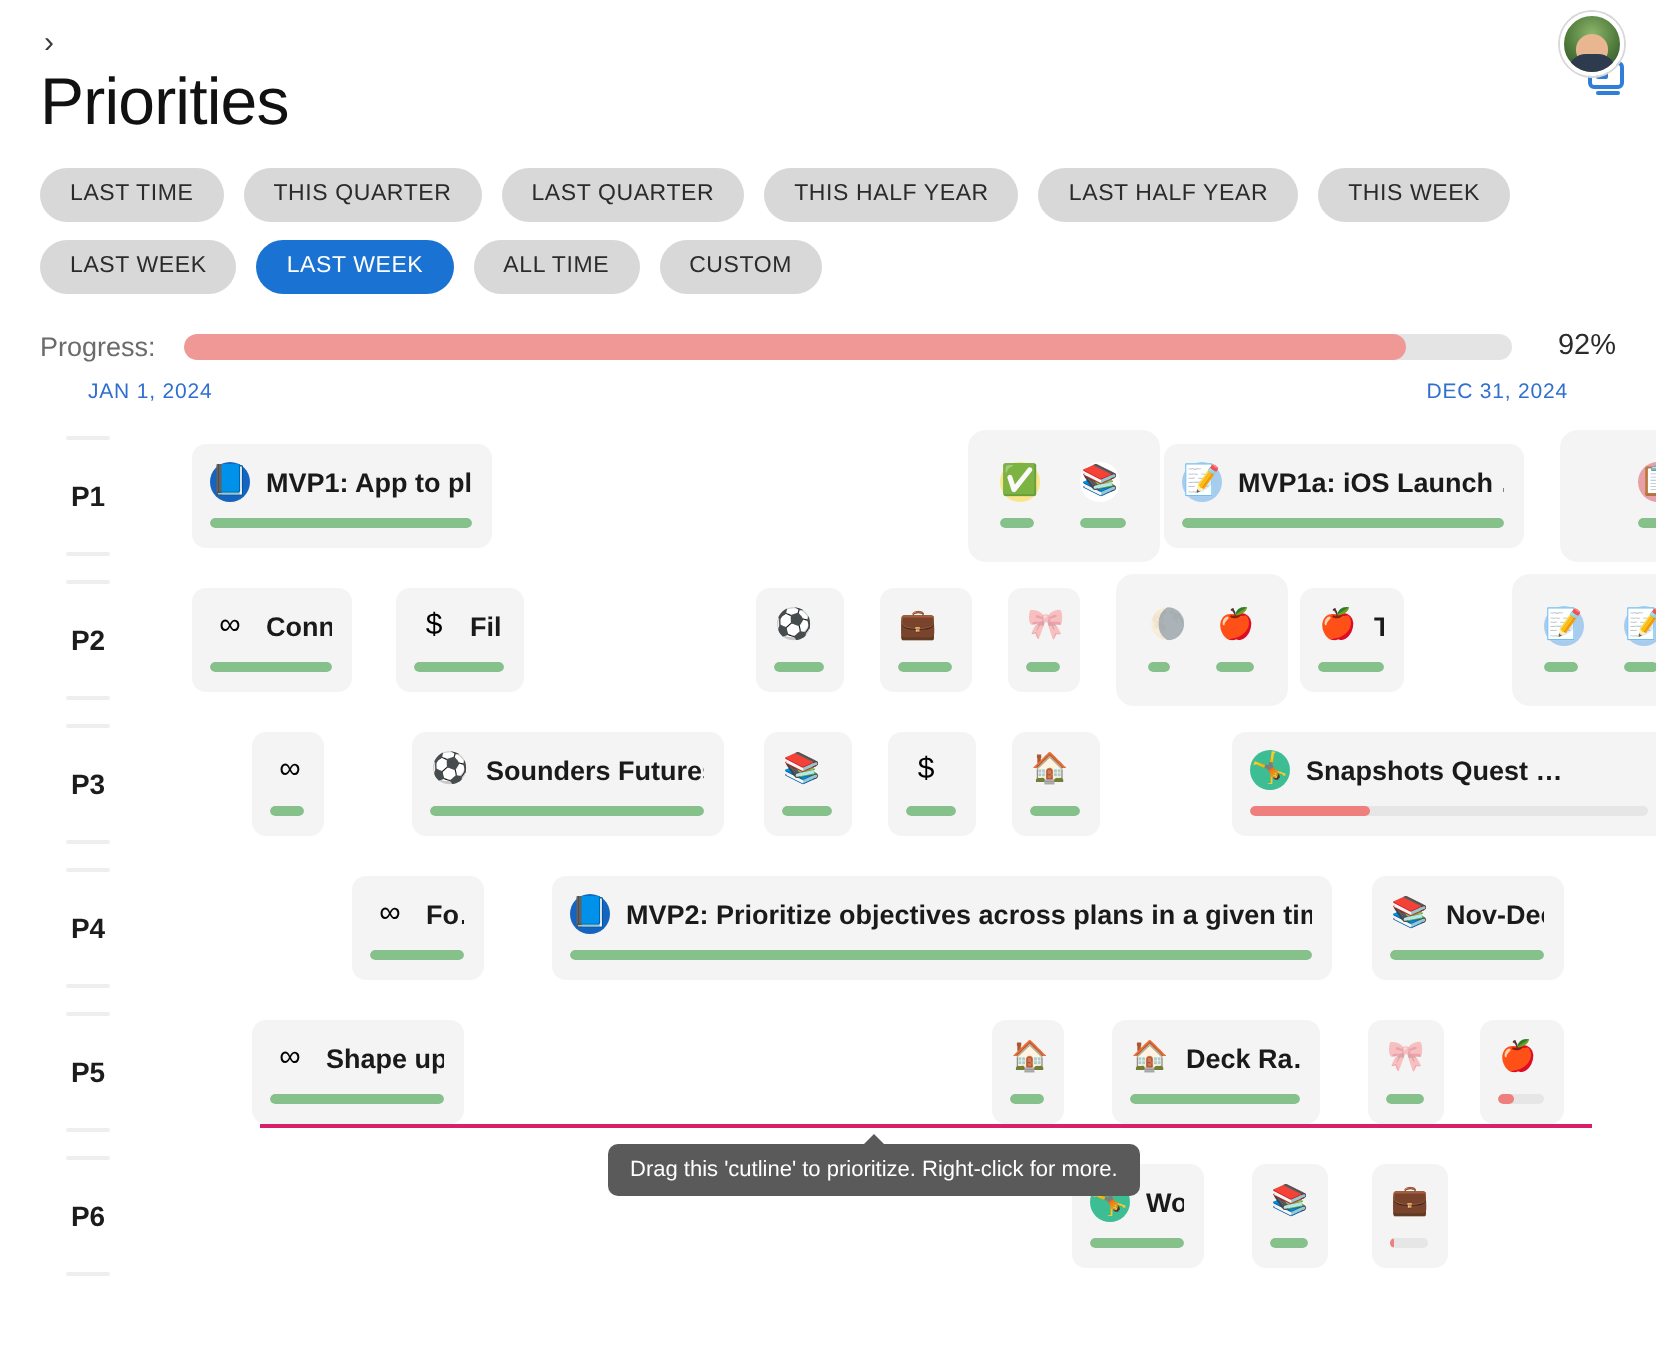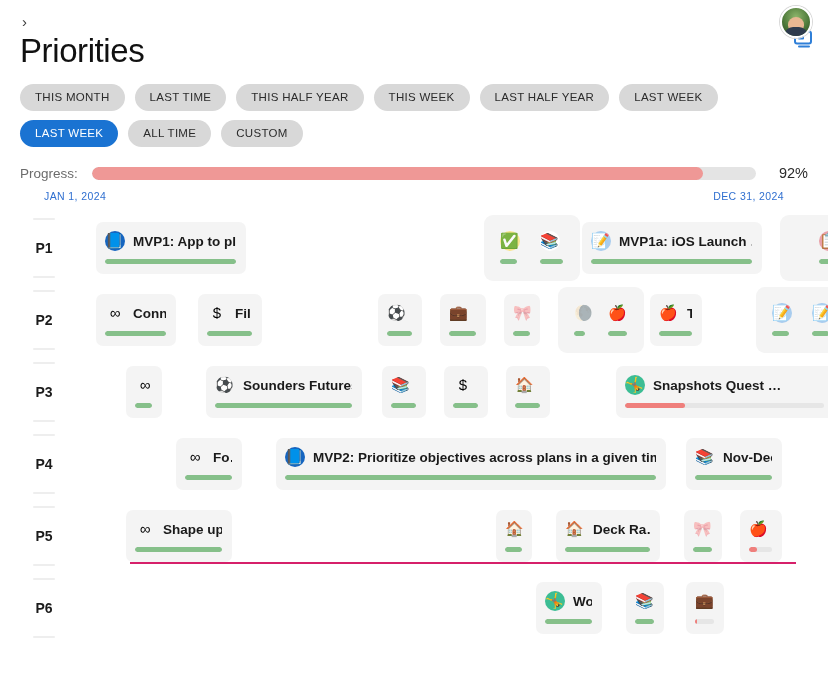--- a/index.html
+++ b/index.html
@@ -219,25 +219,26 @@
       <svg class="monitor-icon" viewBox="0 0 20 18" fill="none">
         <rect x="1" y="1.5" width="16" height="12" rx="2" stroke="#2f7fd8" stroke-width="2"></rect>
         <path d="M5 16.5h10" stroke="#2f7fd8" stroke-width="2" stroke-linecap="round"></path>
         <rect x="4" y="4.5" width="6" height="5" rx="1" fill="#2f7fd8"></rect>
       </svg>
     </span>
   </div>
 </div>
 
 <div class="chips" id="chips">
-    <button class="chip">THIS MONTH</button>
     <button class="chip">LAST TIME</button>
+    <button class="chip">THIS QUARTER</button>
+    <button class="chip">LAST QUARTER</button>
     <button class="chip">THIS HALF YEAR</button>
+    <button class="chip">LAST HALF YEAR</button>
     <button class="chip">THIS WEEK</button>
-    <button class="chip">LAST HALF YEAR</button>
     <button class="chip">LAST WEEK</button>
     <button class="chip active">LAST WEEK</button>
     <button class="chip">ALL TIME</button>
     <button class="chip">CUSTOM</button>
   </div>
 
 <div class="progress-wrap">
   <span class="progress-label">Progress:</span>
   <div class="progress-track">
     <div class="progress-fill" id="progress-fill" style="width: 92%;"></div>
@@ -680,15 +681,16 @@
                 <span class="emoji">💼</span>
               </span>
               <span class="card-title">I</span>
             </div>
             <div class="bar red">
               <i style="width: 12%;"></i>
             </div>
           </div>
         </div>
         <div class="cutline" style="top: -10px; background: rgb(214, 32, 106);"></div>
+        <div class="tooltip" style="left: 216px; top: 0px;">Drag this 'cutline' to prioritize. Right-click for more.</div>
       </div>
     </div>
   </div>
 
 </body></html>

